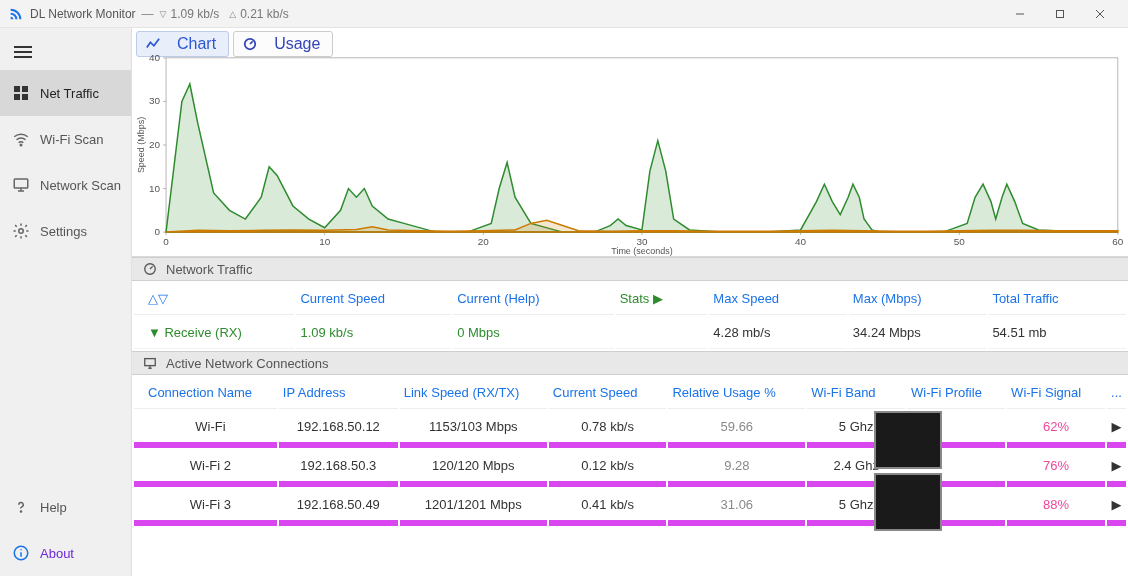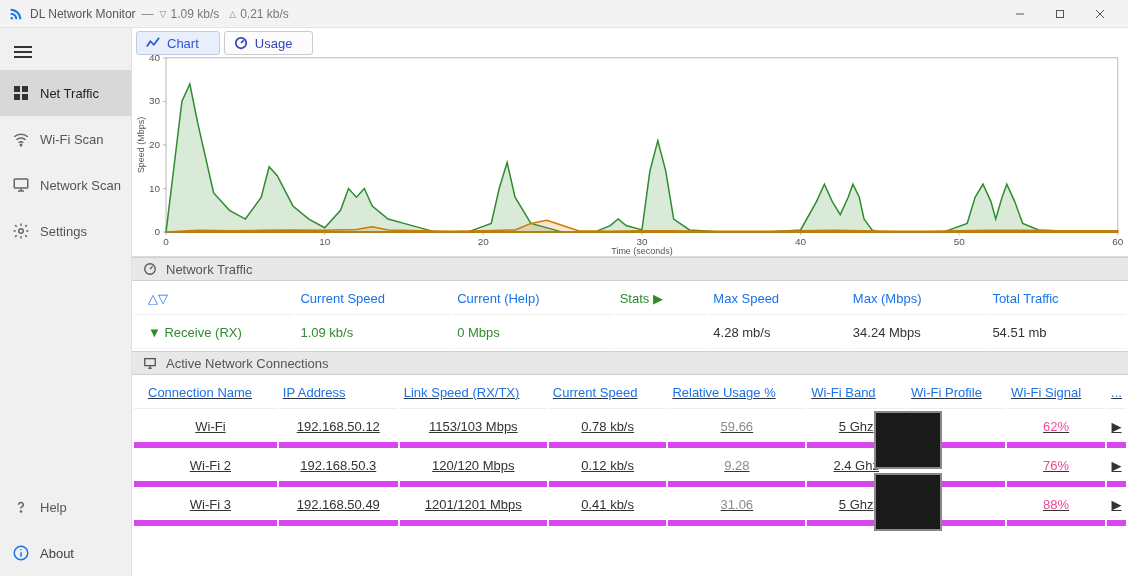--- a/index.html
+++ b/index.html
@@ -14,27 +14,27 @@
   .win-btn { width: 40px; height: 26px; display: flex; align-items: center; justify-content: center; color: #555; }
   .win-btn svg { width: 10px; height: 10px; }
 
   .app { display: flex; height: 548px; }
   .sidebar { width: 132px; background: #f0f0f0; border-right: 1px solid #e0e0e0; display: flex; flex-direction: column; padding-top: 6px; }
   .side-ham { height: 36px; display:flex; align-items:center; padding-left:14px; }
   .side-item { height: 46px; display:flex; align-items:center; padding-left:12px; gap:10px; color:#555; font-size:13px; cursor:pointer; }
   .side-item.active { background:#d8d8d8; color:#222; font-weight:500; }
   .side-item .ic { width:18px; height:18px; display:flex; align-items:center; justify-content:center; color:#666; }
   .side-spacer { flex:1; }
-  .side-item.about { color:#404040; }
+  .side-item.about { color:#6d28d9; }
   .side-item.about .ic { color:#1a73e8; }
 
   .main { flex:1; display:flex; flex-direction:column; }
   .chart-area { height: 229px; background:#fff; position:relative; border-bottom:1px solid #dadada; }
   .tabheader { position:absolute; top:3px; left:4px; display:flex; gap:4px; }
-  .tab { border:1px solid #ccc; border-radius:3px; padding:3px 20px 3px 8px; display:flex; align-items:center; gap:6px; font-size:13px; background:#fcfcfc; }
+  .tab { border:1px solid #ccc; border-radius:3px; padding:3px 12px 3px 8px; display:flex; align-items:center; gap:16px; font-size:16px; background:#fcfcfc; }
   .tab.active { background:#e8effa; border-color:#bccce6; color:#2b55d4; }
   .tab.active .ic { color:#2b55d4; }
   .tab .ic { width:16px; height:16px; display:flex; align-items:center; justify-content:center; }
   .tab.gauge { color:#3344bb; }
   .chart-svg { position:absolute; left:0; top:0; width:100%; height:100%; }
 
   .section-hdr { background:#e8e8e8; border-top:1px solid #cfcfcf; border-bottom:1px solid #cfcfcf; height:24px; display:flex; align-items:center; padding-left:10px; gap:8px; color:#555; font-weight:500; font-size:13px; }
   .section-hdr .ic { width:16px; height:16px; display:flex; align-items:center; justify-content:center; }
 
   .traffic-table { width:100%; }
@@ -260,21 +260,21 @@
     <div class="section-hdr">
       <span class="ic">
           <svg viewBox="0 0 16 16" width="14" height="14" fill="none" stroke="#555" stroke-width="1.5">
             <rect x="2" y="3" width="12" height="8"></rect>
             <line x1="6" y1="14" x2="10" y2="14"></line>
             <line x1="8" y1="11" x2="8" y2="14"></line>
           </svg>
         </span>
       <span>Active Network Connections</span>
     </div>
-    <div style="position:relative;text-decoration:underline;">
+    <div style="position:relative;">
       <table class="conn-table">
         <tbody>
             <tr>
           <th class="cc-a">Connection Name</th>
           <th class="cc-b">IP Address</th>
           <th class="cc-c">Link Speed (RX/TX)</th>
           <th class="cc-d">Current Speed</th>
           <th class="cc-e">Relative Usage %</th>
           <th class="cc-f">Wi-Fi Band</th>
           <th class="cc-g">Wi-Fi Profile</th>

